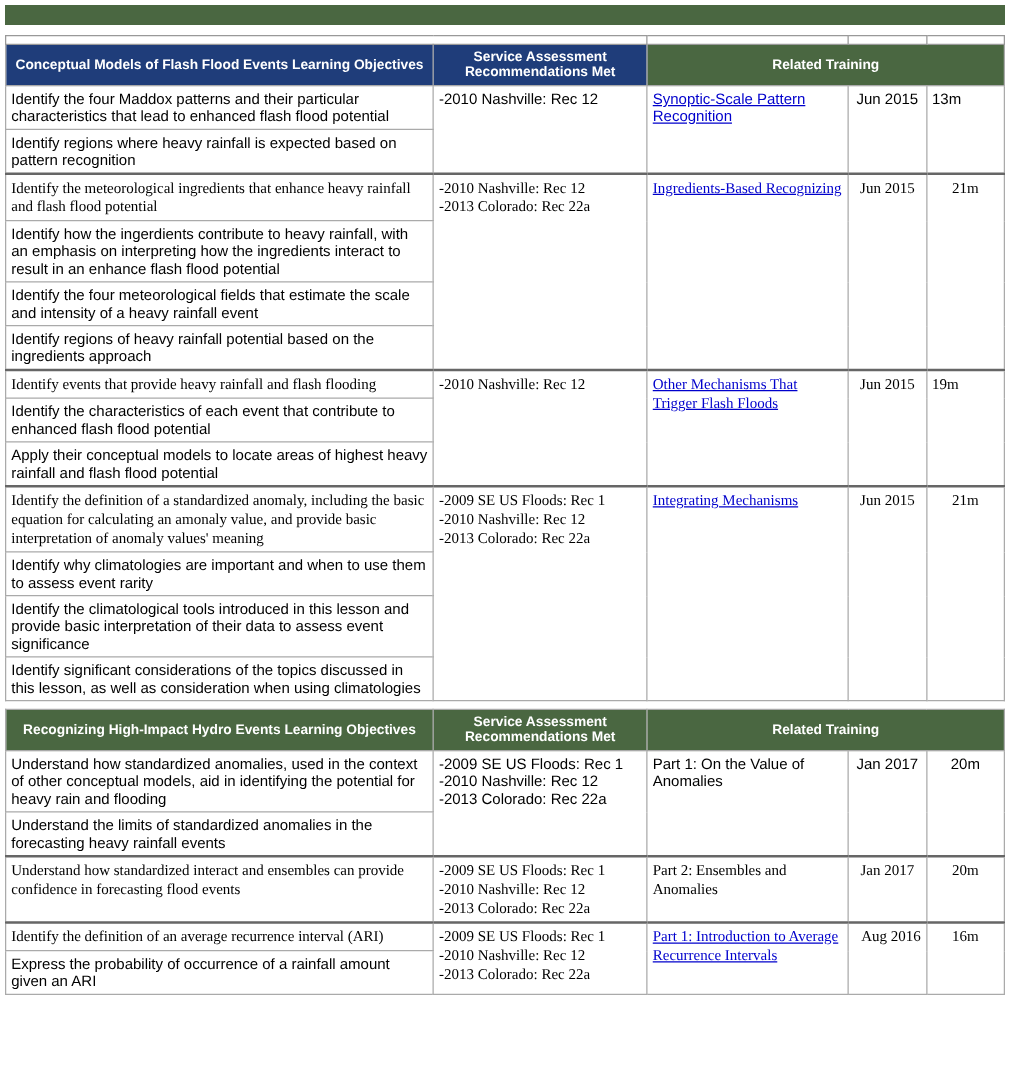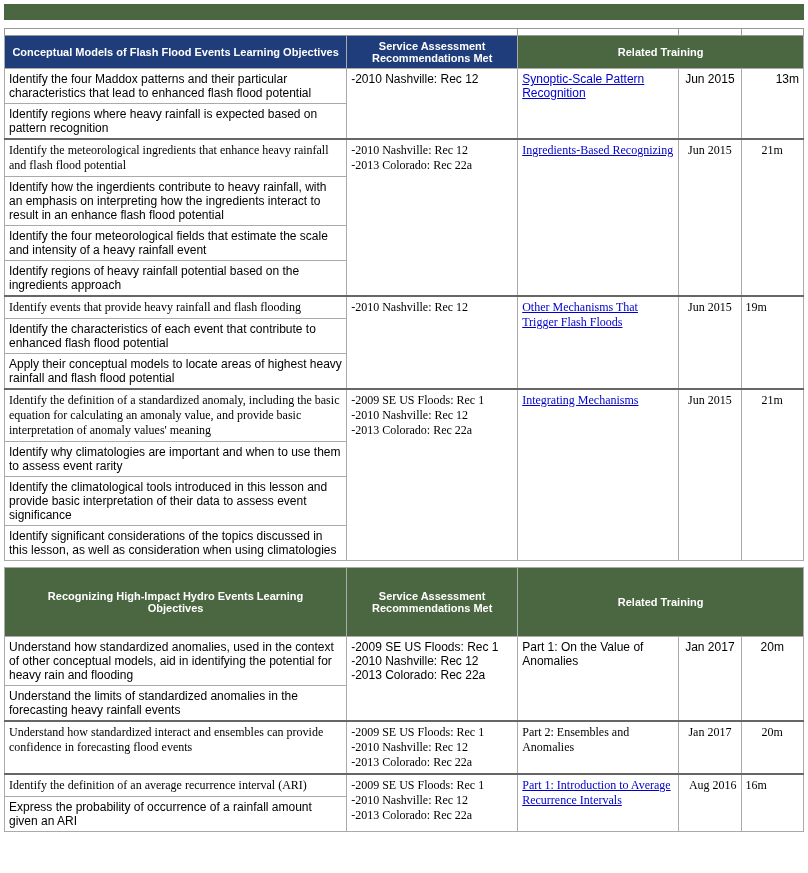--- a/index.html
+++ b/index.html
@@ -57,21 +57,21 @@
       margin-top: 40px;
     }
 
     .section-header-green td {
       background: #4a6741;
       color: #fff;
       font-weight: bold;
       text-align: center;
       font-size: 11px;
       vertical-align: middle;
-      padding: 22px;
+      padding: 4px;
     }
 
     .related-training-header {
       background: #4a6741 !important;
       color: #fff !important;
     }
 
     .data-row td {
       font-size: 12px;
       vertical-align: top;
@@ -129,21 +129,21 @@
     <tr class="section-header">
     <td>Conceptual Models of Flash Flood Events Learning Objectives</td>
     <td>Service Assessment Recommendations Met</td>
     <td colspan="3" class="related-training-header">Related Training</td>
   </tr>
         <tr class="data-row">
           <td>Identify the four Maddox patterns and their particular characteristics that lead to enhanced flash flood potential</td>
           <td rowspan="2">-2010 Nashville: Rec 12</td>
           <td rowspan="2"><span class="link-text">Synoptic-Scale Pattern Recognition</span></td>
           <td rowspan="2" style="text-align: center;">Jun 2015</td>
-          <td rowspan="2" style="text-align: right;">13m</td>
+          <td rowspan="2" style="text-align: left;">13m</td>
         </tr>
         <tr class="data-row">
           <td>Identify regions where heavy rainfall is expected based on pattern recognition</td>
         </tr>
         <tr class="data-row">
           <td class="group-sep">Identify the meteorological ingredients that enhance heavy rainfall and flash flood potential</td>
           <td rowspan="4" class="group-sep">-2010 Nashville: Rec 12<br>-2013 Colorado: Rec 22a</td>
           <td rowspan="4" class="group-sep"><span class="link-text">Ingredients-Based Recognizing</span></td>
           <td rowspan="4" class="group-sep" style="text-align: center;">Jun 2015</td>
           <td rowspan="4" class="group-sep" style="text-align: center;">21m</td>
@@ -209,20 +209,20 @@
           <td rowspan="1" class="group-sep">-2009 SE US Floods: Rec 1<br>-2010 Nashville: Rec 12<br>-2013 Colorado: Rec 22a</td>
           <td rowspan="1" class="group-sep">Part 2: Ensembles and Anomalies</td>
           <td rowspan="1" class="group-sep" style="text-align: center;">Jan 2017</td>
           <td rowspan="1" class="group-sep" style="text-align: center;">20m</td>
         </tr>
         <tr class="data-row">
           <td class="group-sep">Identify the definition of an average recurrence interval (ARI)</td>
           <td rowspan="2" class="group-sep">-2009 SE US Floods: Rec 1<br>-2010 Nashville: Rec 12<br>-2013 Colorado: Rec 22a</td>
           <td rowspan="2" class="group-sep"><span class="link-text">Part 1: Introduction to Average Recurrence Intervals</span></td>
           <td rowspan="2" class="group-sep" style="text-align: right;">Aug 2016</td>
-          <td rowspan="2" class="group-sep" style="">16m</td>
+          <td rowspan="2" class="group-sep" style="text-align: center;">16m</td>
         </tr>
         <tr class="data-row">
           <td>Express the probability of occurrence of a rainfall amount given an ARI</td>
         </tr>
       </tbody>
   </table>
 </div>
 
 </body></html>

